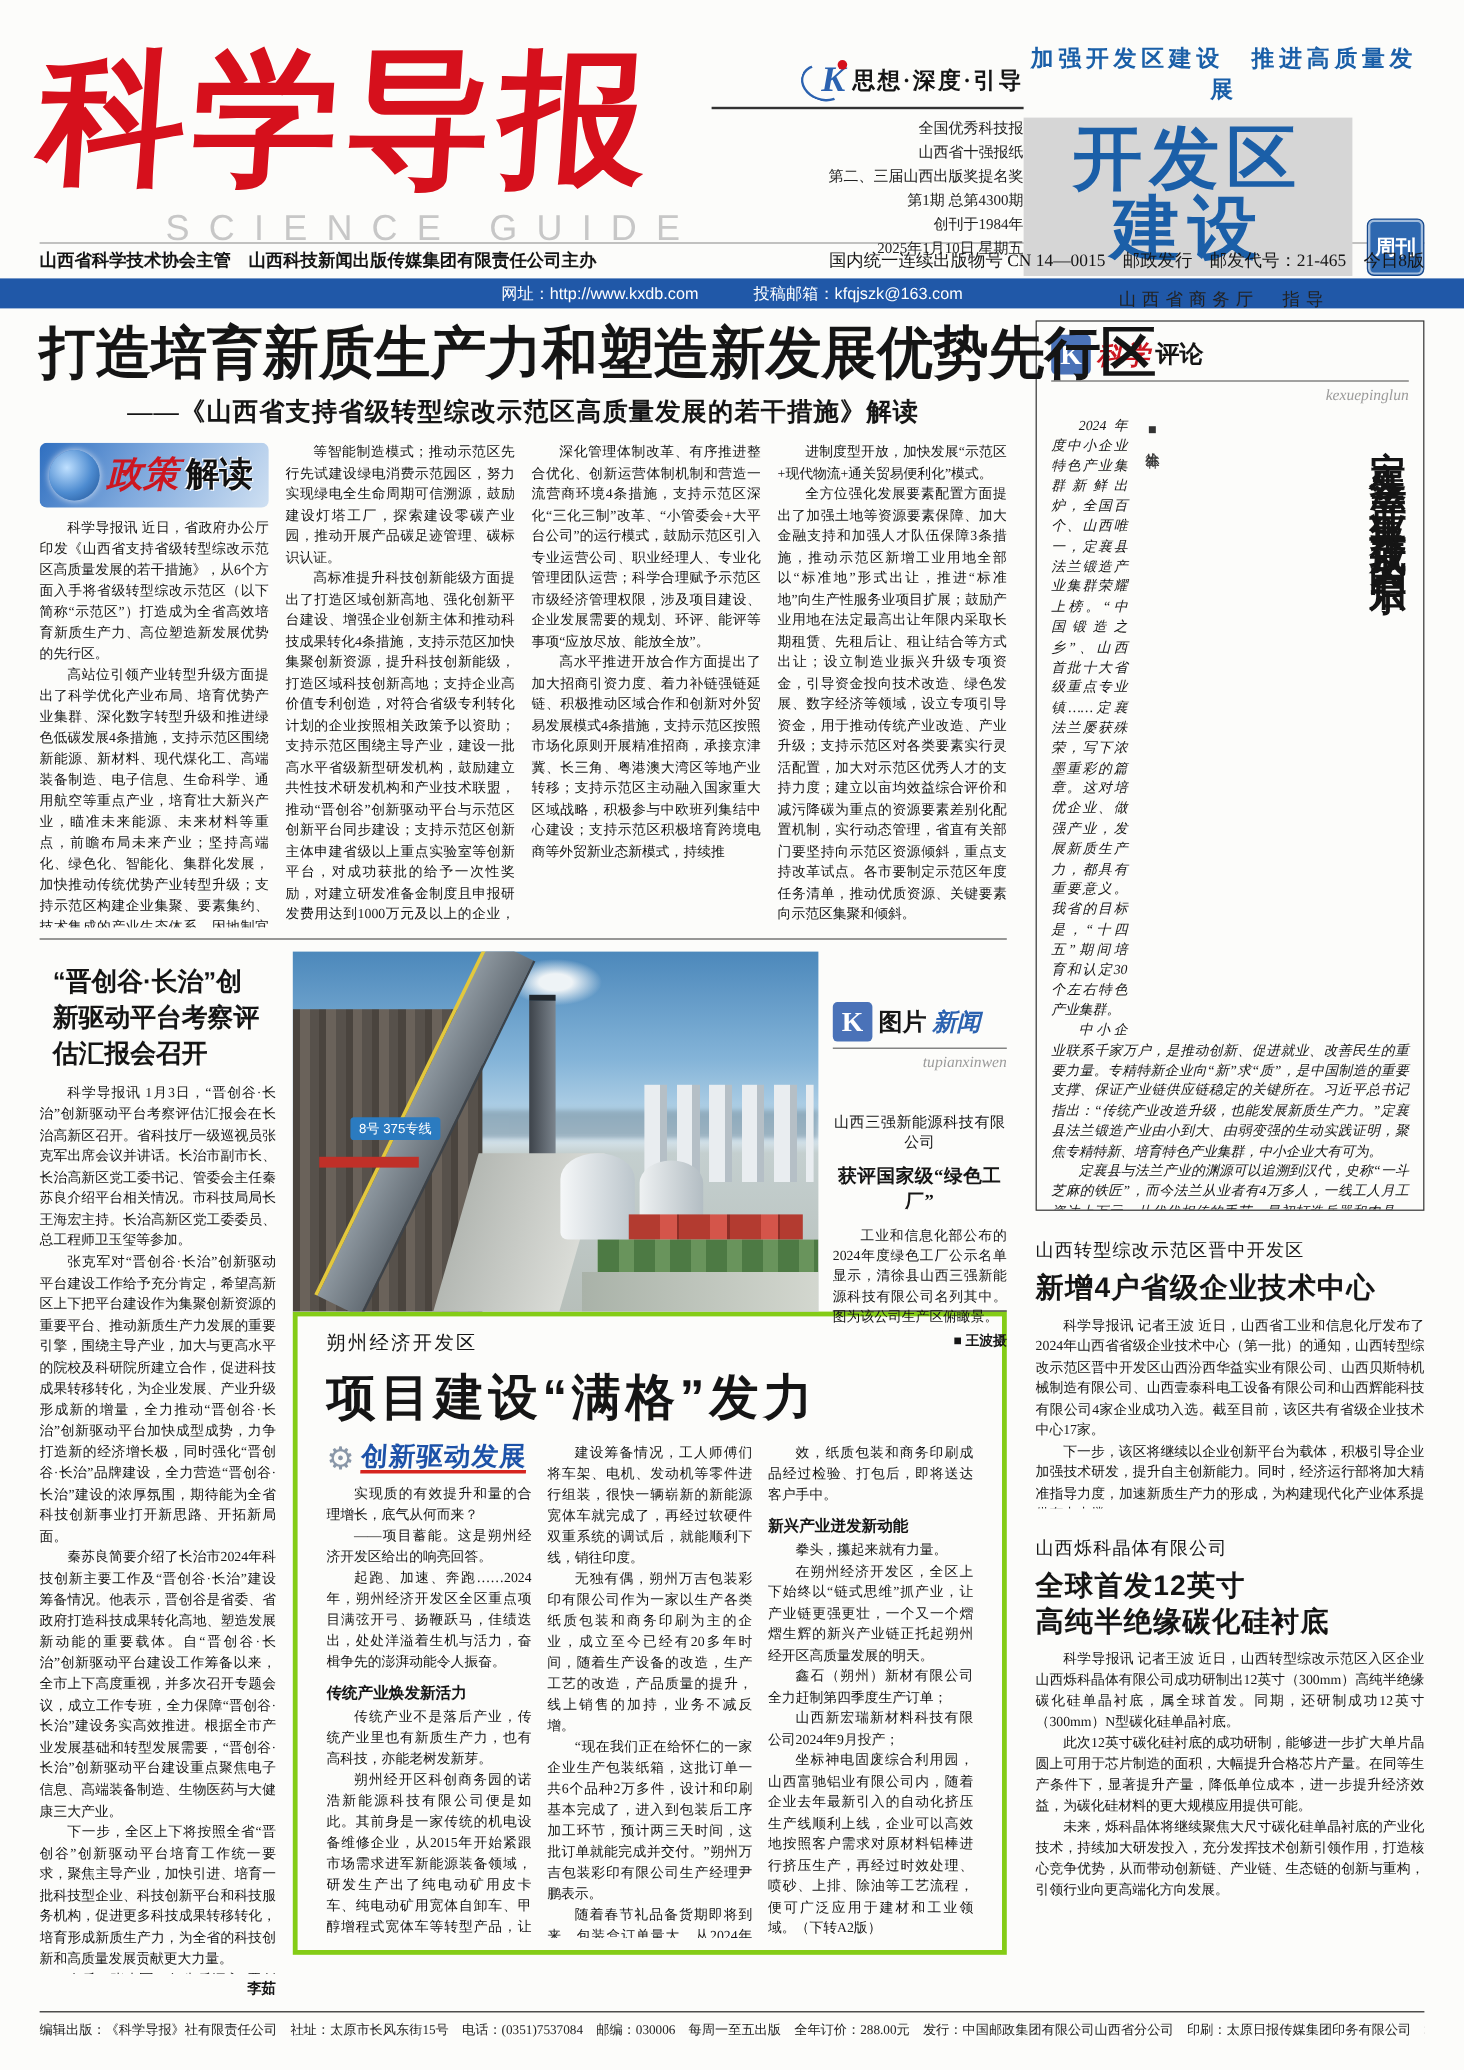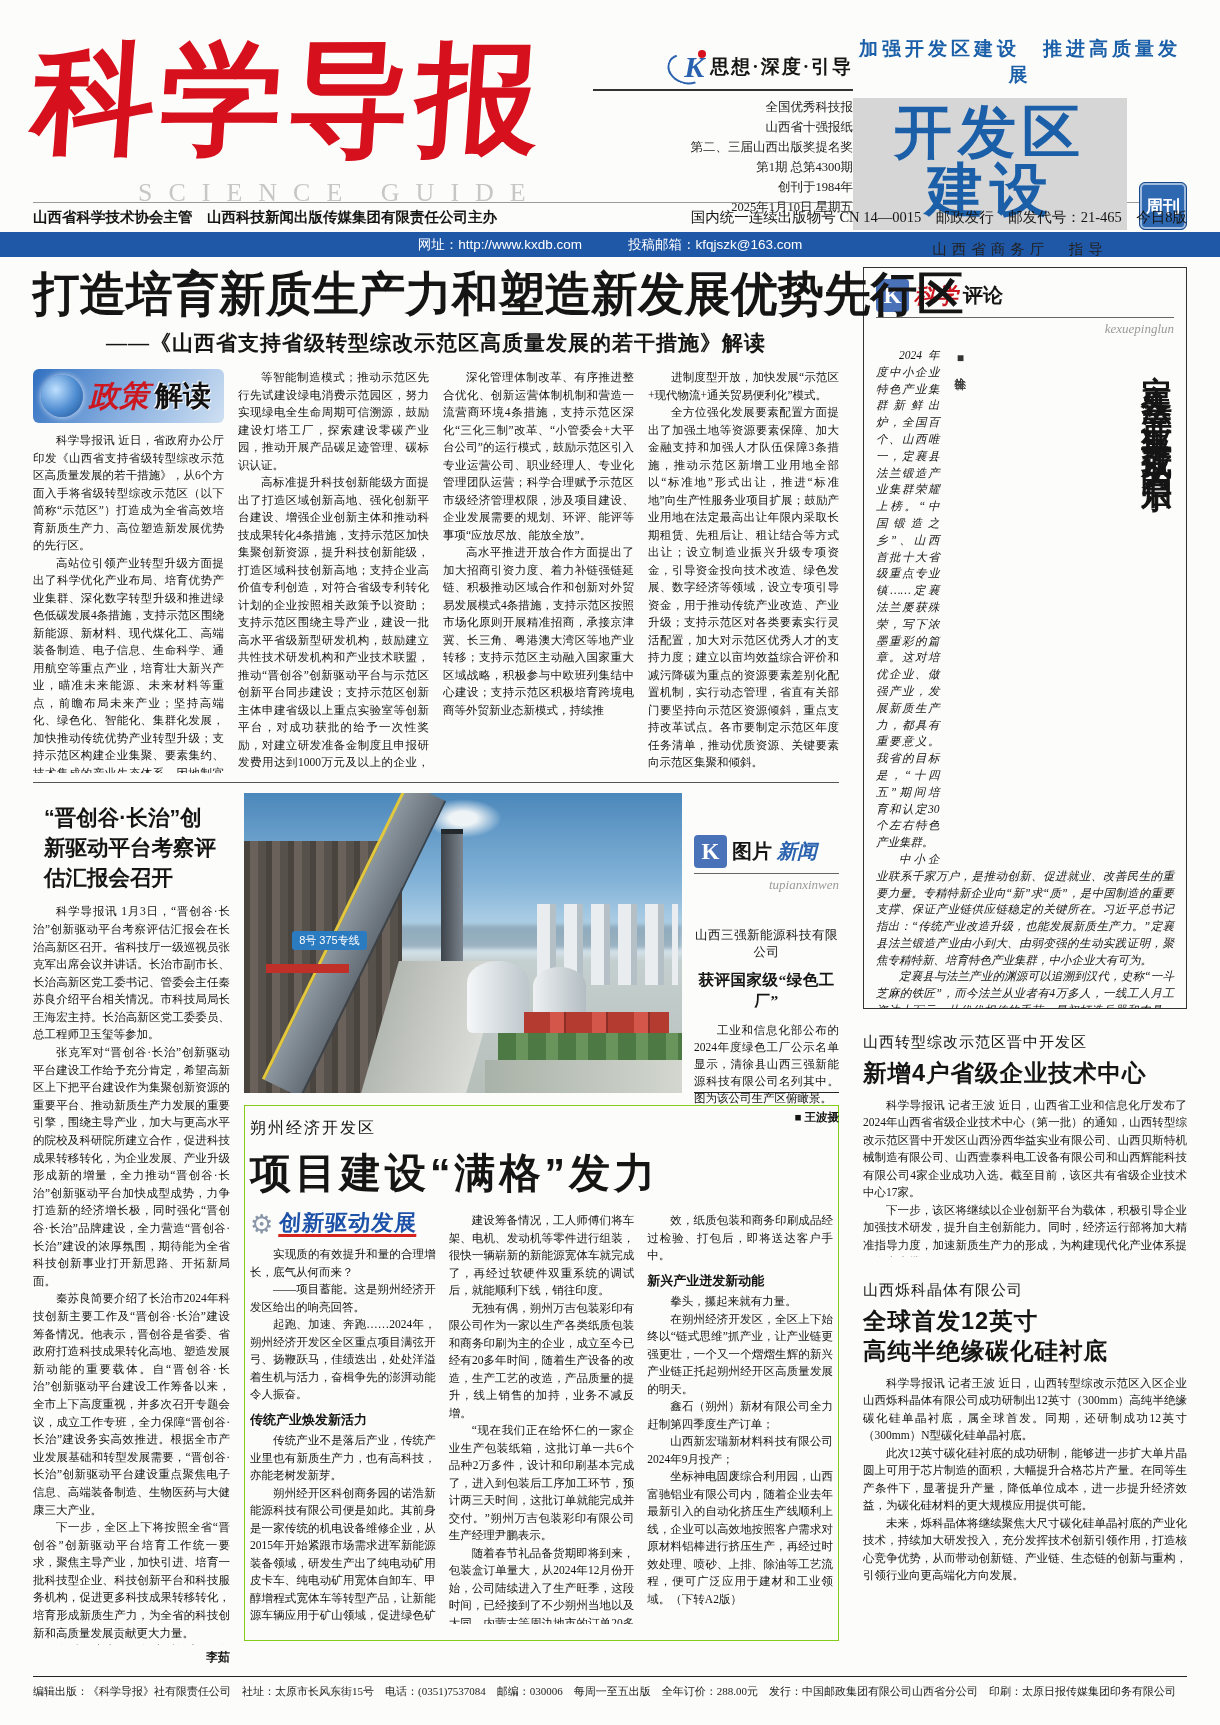--- a/index.html
+++ b/index.html
@@ -4,22 +4,22 @@
 <style>
   html,body{margin:0;padding:0;background:#e8e8e4;}
   .page{width:1220px;height:1725px;margin:0 auto;background:#fcfcfa;overflow:hidden;
         font-family:"Liberation Serif",serif;color:#151515;position:relative;box-sizing:border-box;}
 
   
   .header-top{display:flex;padding:34px 33px 0;height:198px;box-sizing:border-box;}
   .masthead{width:560px;position:relative;flex:none;}
   .masthead-title{font-family:"DejaVu Serif",serif;font-weight:bold;color:#d6101c;
       font-size:122px;line-height:1.05;letter-spacing:6px;transform:skewX(-4deg);white-space:nowrap;}
-  .masthead-en{position:absolute;left:105px;bottom:-10px;color:#c7c7c7;font-size:26px;
-      letter-spacing:16px;font-family:Liberation Serif, serif;}
+  .masthead-en{position:absolute;left:105px;bottom:-10px;color:#c7c7c7;font-size:30px;
+      letter-spacing:16px;font-family:Liberation Sans, sans-serif;}
   .header-meta{width:260px;flex:none;text-align:right;padding-top:16px;}
   .meta-slogan-row{display:flex;justify-content:flex-end;align-items:center;gap:6px;
       border-bottom:2px solid #333;padding-bottom:5px;margin-bottom:6px;}
   .klogo{position:relative;display:inline-block;width:34px;height:34px;}
   .klogo-k{font-family:"Liberation Serif",serif;font-style:italic;font-weight:bold;
       font-size:30px;color:#2b62b0;}
   .klogo-dot{position:absolute;right:-2px;top:0;width:8px;height:8px;border-radius:50%;background:#d6101c;}
   .klogo-arc{position:absolute;left:-3px;top:4px;width:34px;height:26px;border:2px solid #2b62b0;
       border-radius:50%;border-top-color:transparent;border-right-color:transparent;transform:rotate(20deg);}
   .meta-slogan{font-size:19px;letter-spacing:2px;font-weight:bold;}
@@ -114,21 +114,21 @@
   .badge-en{font-size:13px;color:#9a9a9a;font-style:italic;text-align:right;margin-top:3px;
       font-family:"Liberation Serif",serif;}
   .pic-badge{margin-top:42px;}
   .cap-company{font-size:12.5px;text-align:center;margin-top:34px;letter-spacing:.5px;}
   .cap-title{font-size:15.5px;font-weight:900;text-align:center;margin-top:9px;letter-spacing:.5px;
       font-family:"Liberation Serif",serif;}
   .cap-body{font-size:11.5px;line-height:17px;text-align:justify;text-indent:2em;margin-top:10px;}
   .cap-credit{text-align:right;font-size:11.5px;font-weight:bold;margin-top:3px;}
 
   
-  .shuozhou-box{border:1px solid #84cc16;margin-top:12px;padding:12px 5px;height:536px;box-sizing:border-box;overflow:hidden;}
+  .shuozhou-box{border:4px solid #84cc16;padding:12px 24px;height:536px;box-sizing:border-box;overflow:hidden;}
   .sz-kicker{font-size:16px;letter-spacing:2px;font-family:"Liberation Sans",sans-serif;}
   .sz-head{font-family:Liberation Sans, sans-serif;font-weight:900;font-size:41px;letter-spacing:4px;margin:7px 0 11px;}
   .sz-cols{display:flex;gap:13px;height:412px;overflow:hidden;}
   .sz-col{flex:1;min-width:0;font-size:11.5px;line-height:17.5px;text-align:justify;overflow:hidden;}
   .sz-col p{margin:0;text-indent:2em;}
   .sz-sub{font-family:"Liberation Sans",sans-serif;font-weight:bold;font-size:13px;margin:7px 0 4px;}
   .innov-badge{display:flex;align-items:center;gap:6px;margin-bottom:8px;}
   .gear{font-size:26px;color:#8a97a8;line-height:1;}
   .innov-text{color:#1d52a8;font-weight:900;font-size:22px;letter-spacing:1px;
       font-family:"Liberation Sans",sans-serif;border-bottom:3px solid #d6241e;padding-bottom:2px;transform:skewX(-4deg);}

